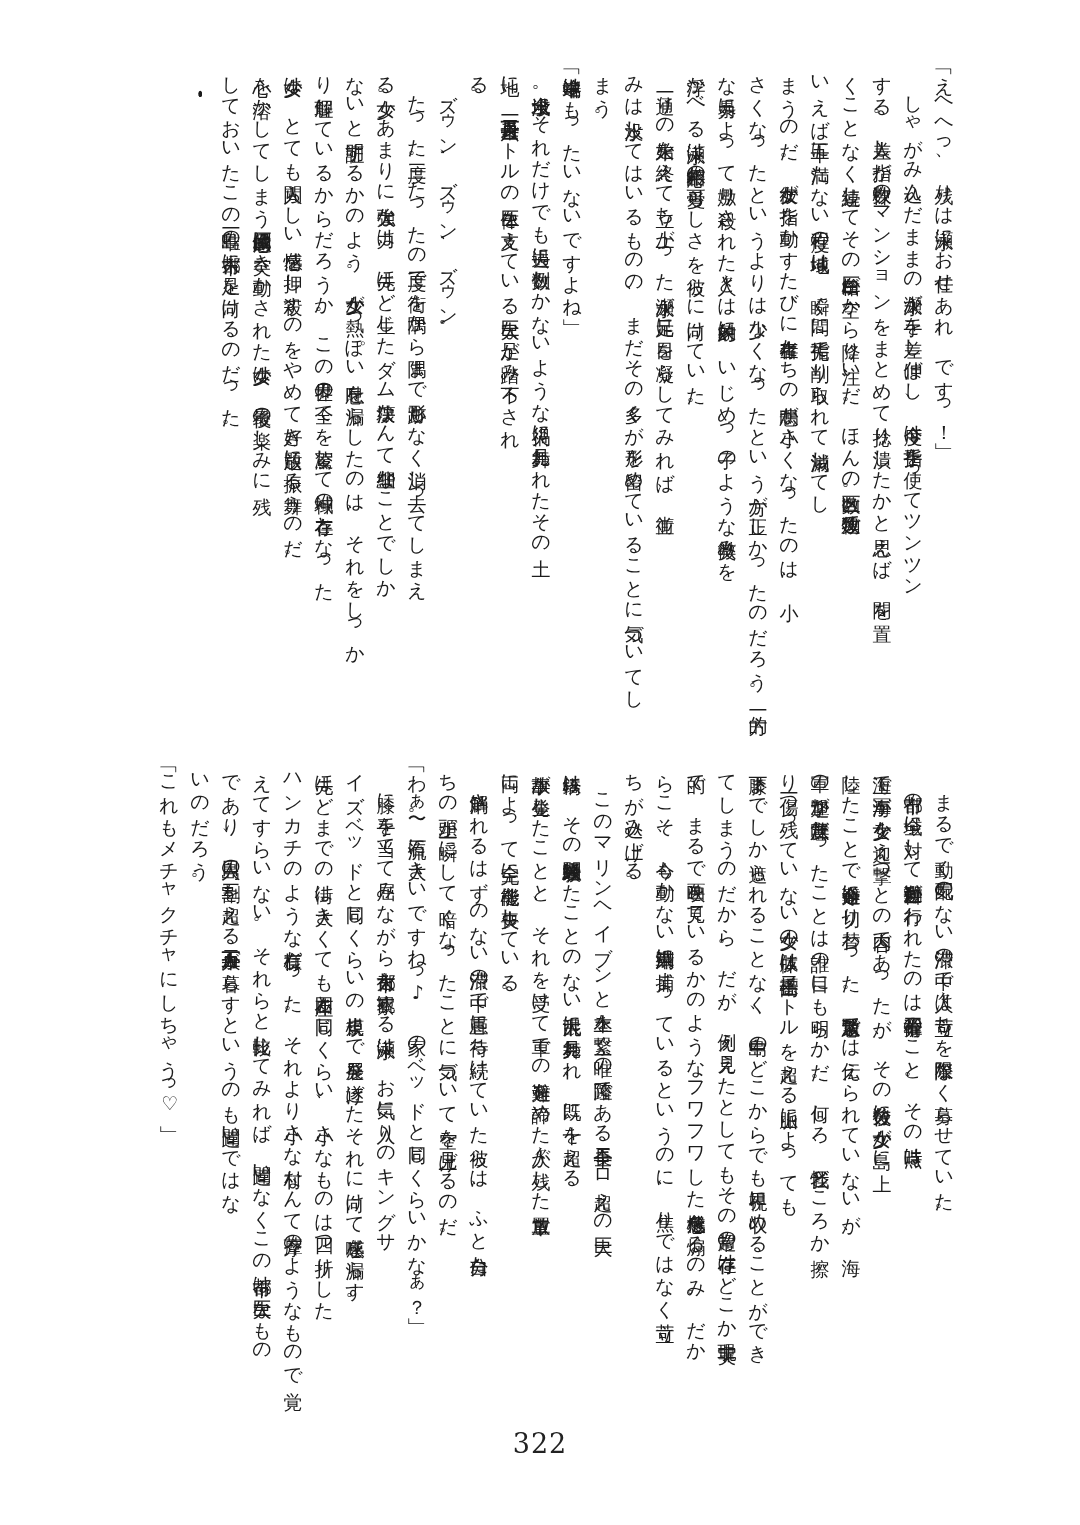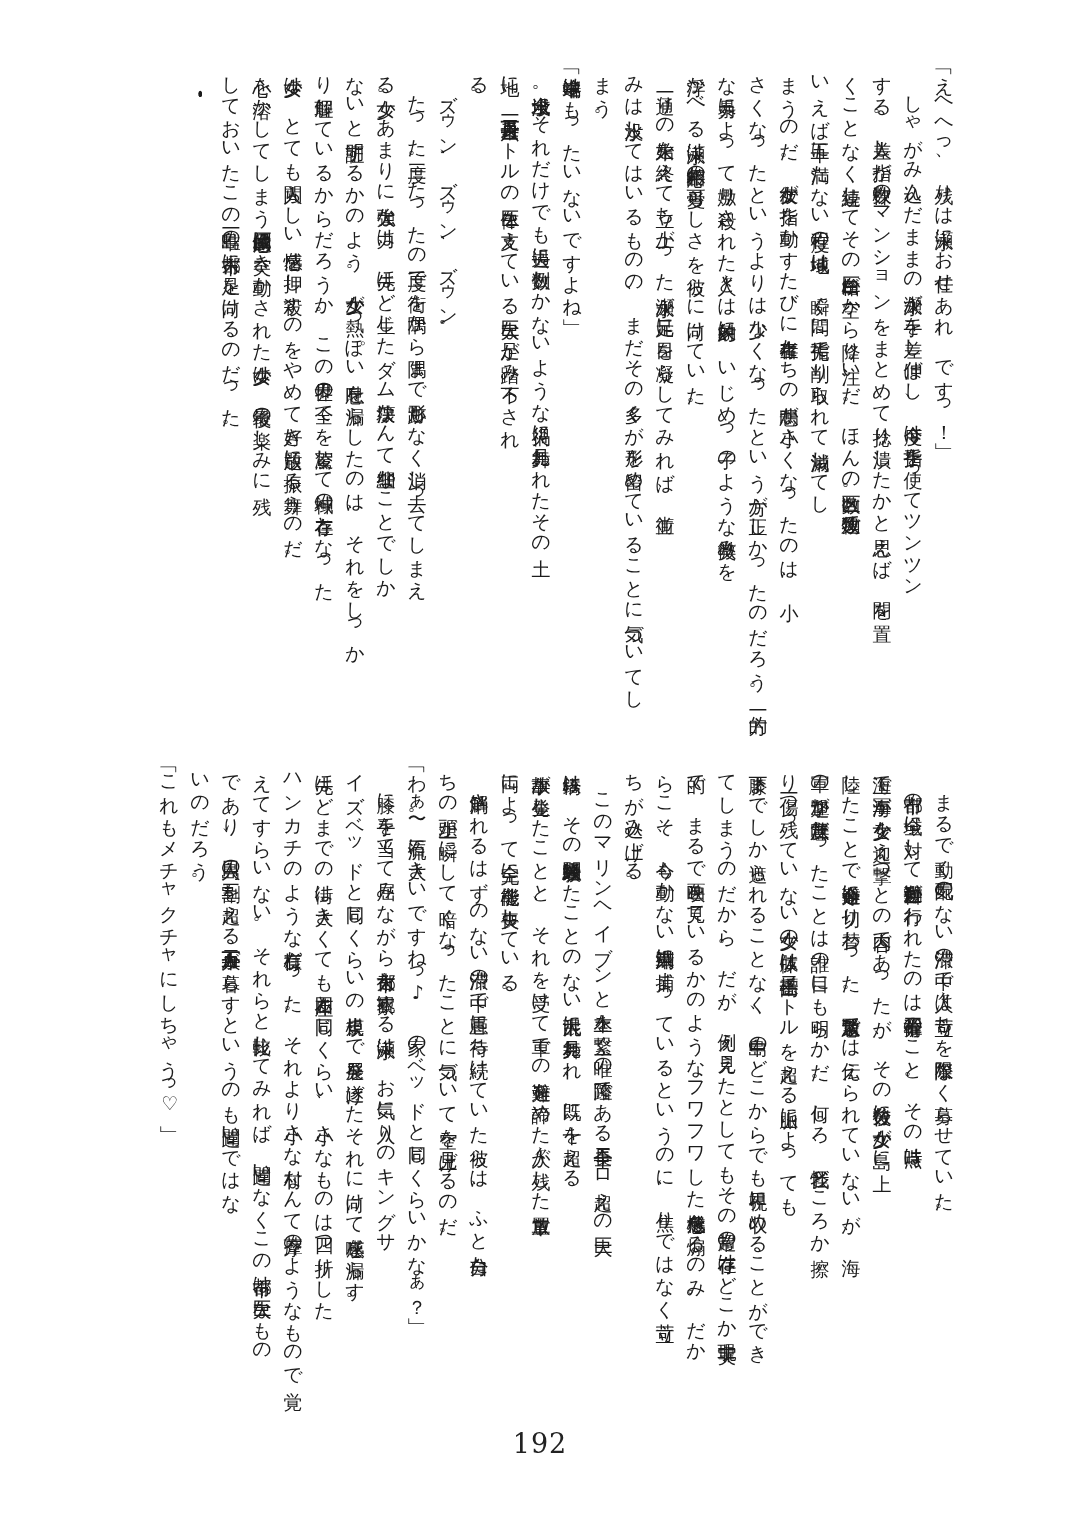--- a/index.html
+++ b/index.html
@@ -107,14 +107,14 @@
       <p class="vline indent">膝に手を当てて屈みながら大都市を観察する瀬永は、お気に入りのキングサ</p>
       <p class="vline">イズベッドと同じくらいの規模まで発展を遂げたそれに向けて感嘆を漏らす。</p>
       <p class="vline">先ほどまでの街は大きくても座布団と同じくらい、小さなものは四つ折りした</p>
       <p class="vline">ハンカチのような有様だった。それより小さな村なんて摩芥のようなもので覚</p>
       <p class="vline">えてすらいない。それらと比較してみれば、間違いなくこの都市は巨大なもの</p>
       <p class="vline">であり、島人口の三割を超える二百五十万人が暮らすというのも間違いではな</p>
       <p class="vline">いのだろう。</p>
       <p class="vline">「これもメチャクチャにしちゃうっ♡」</p>
     </section>
 
-  <div class="page-number">192</div>
+  <div class="page-number">322</div>
 </div>
 
 </body></html>

